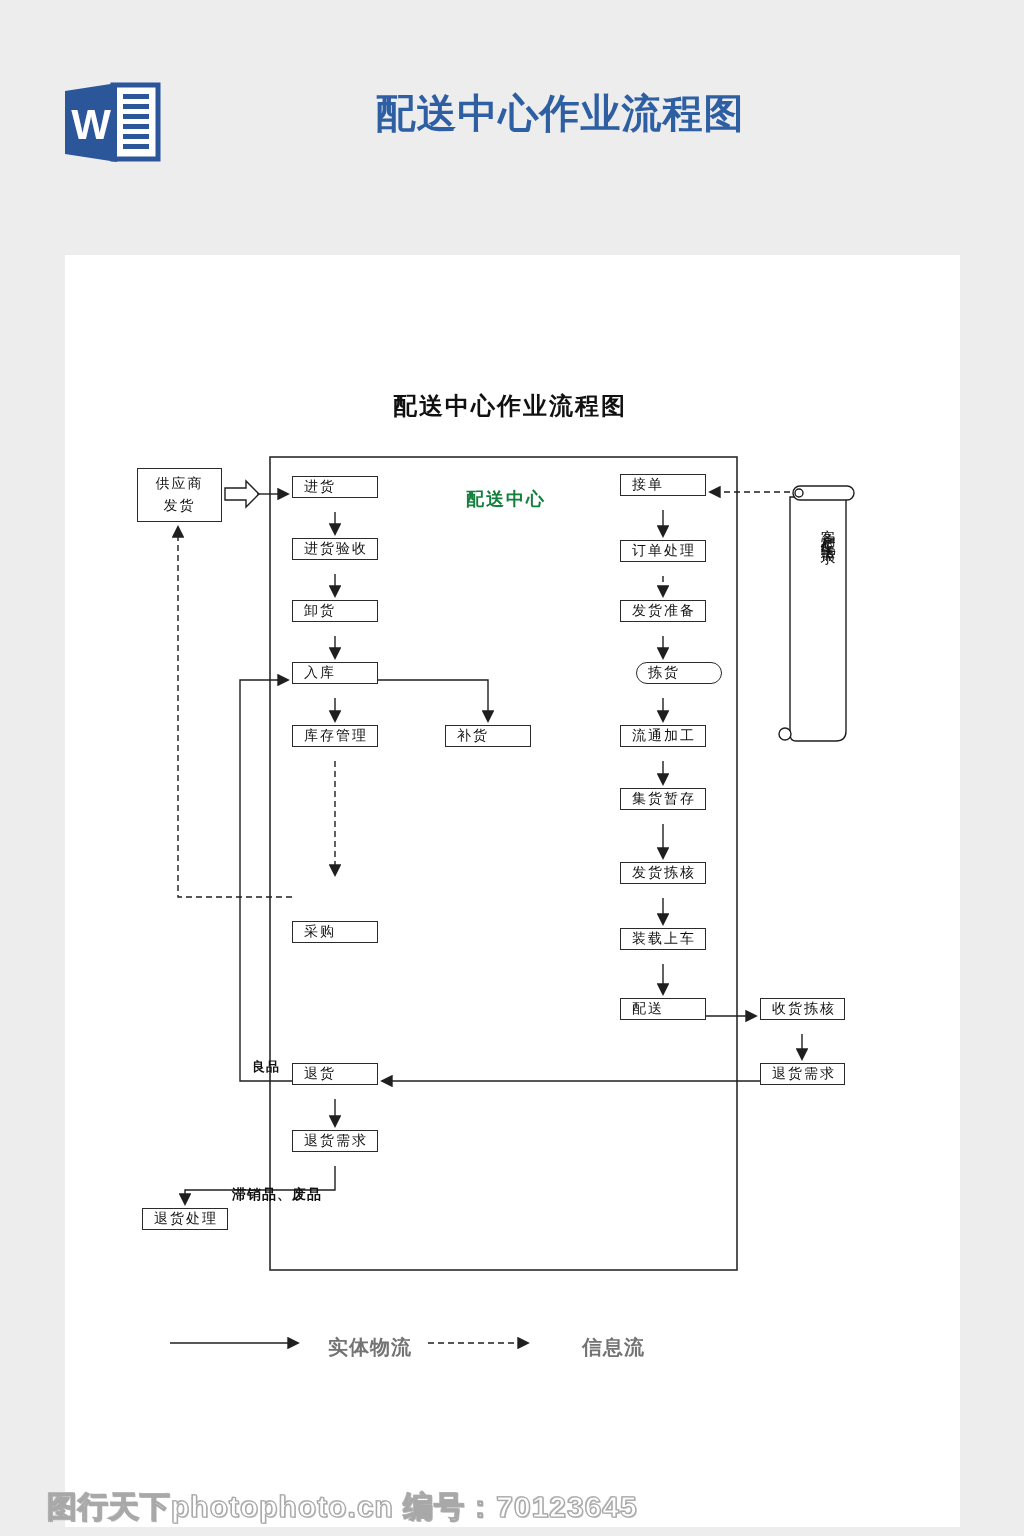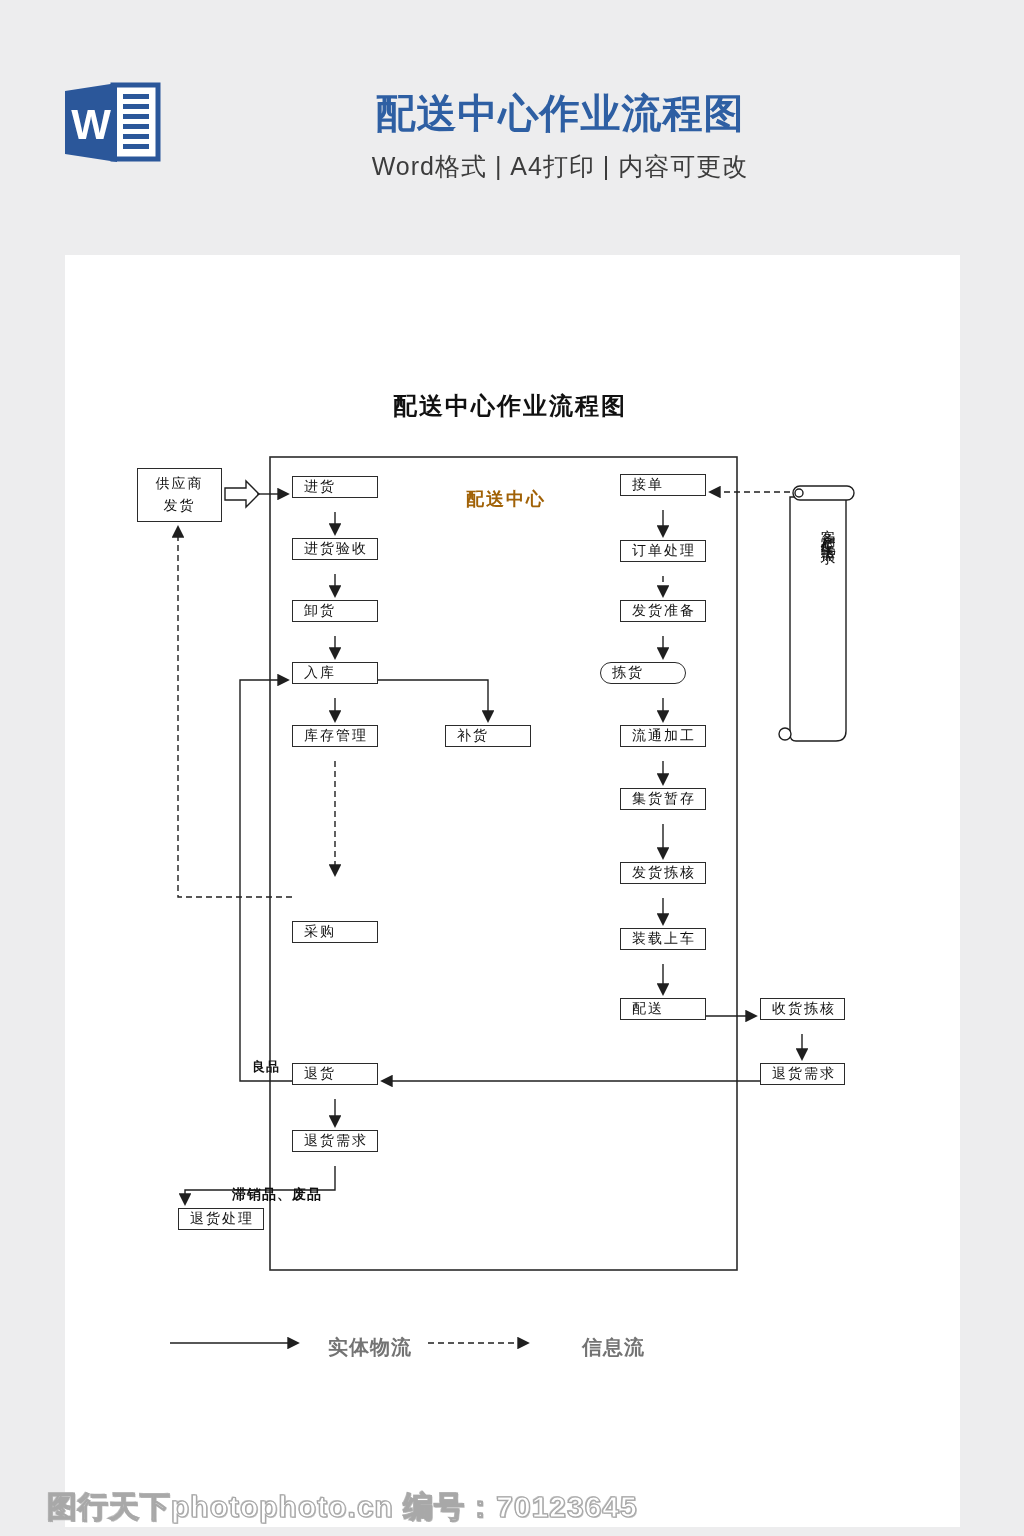--- a/index.html
+++ b/index.html
@@ -14,21 +14,21 @@
 
   
   .page{position:absolute;left:65px;top:255px;width:895px;height:1272px;background:#ffffff;}
 
   
   .fc{position:absolute;left:0;top:0;width:1024px;height:1536px;}
   svg.wires{position:absolute;left:0;top:0;}
   .fc-title{position:absolute;left:280px;top:390px;width:460px;text-align:center;
     font-family:"Liberation Serif","DejaVu Serif",serif;font-size:24px;font-weight:700;color:#111;letter-spacing:2px;}
   .dc-label{position:absolute;left:436px;top:487px;width:140px;text-align:center;
-    font-family:"Liberation Serif","DejaVu Serif",serif;font-size:18px;font-weight:700;color:#a16207;letter-spacing:2px;}
+    font-family:"Liberation Serif","DejaVu Serif",serif;font-size:18px;font-weight:700;color:#15803d;letter-spacing:2px;}
   .node{position:absolute;width:86px;height:22px;background:#fff;border:1.4px solid #2b2b2b;
     box-sizing:border-box;display:flex;align-items:center;padding-left:11px;
     font-family:"Liberation Serif","DejaVu Serif",serif;font-size:14px;color:#111;letter-spacing:2px;}
   .node.center{justify-content:center;padding-left:0;text-align:left;}
   .supplier{left:137px;top:468px;width:85px;height:54px;flex-direction:column;justify-content:center;line-height:22px;}
   .edge-label{position:absolute;font-family:"Liberation Serif","DejaVu Serif",serif;
     font-weight:700;color:#111;letter-spacing:1px;}
   .scroll-text{position:absolute;left:807px;top:517px;width:30px;height:180px;
     writing-mode:vertical-rl;text-orientation:upright;
     font-family:"Liberation Serif","DejaVu Serif",serif;font-size:15px;color:#111;letter-spacing:3px;}
@@ -55,21 +55,20 @@
         <rect x="60" y="42" width="26" height="5"></rect>
         <rect x="60" y="52" width="26" height="5"></rect>
         <rect x="60" y="62" width="26" height="5"></rect>
       </g>
       <polygon points="2,9 54,1 54,80 2,72" fill="#2b579a"></polygon>
       <text x="28" y="57" text-anchor="middle" font-size="42" font-weight="700" fill="#ffffff" font-family="Liberation Sans, sans-serif">W</text>
     </svg>
   </div>
   <div class="hdr-text">
     <div class="hdr-title">配送中心作业流程图</div>
-    <div class="hdr-sub">Word格式 | A4打印 | 内容可更改</div>
   </div>
 
   <div class="page"></div>
 
   <svg class="wires" width="1024" height="1536" viewBox="0 0 1024 1536">
     <defs>
       <marker id="ah" viewBox="0 0 10 10" refX="8.5" refY="5" markerWidth="9" markerHeight="9" orient="auto-start-reverse">
         <path d="M0,0 L10,5 L0,10 z" fill="#1f1f1f"></path>
       </marker>
     </defs>
@@ -126,26 +125,26 @@
 
     <div class="node" style="left:292px;top:476px;">进货</div>
     <div class="node" style="left:292px;top:538px;">进货验收</div>
     <div class="node" style="left:292px;top:600px;">卸货</div>
     <div class="node" style="left:292px;top:662px;">入库</div>
     <div class="node" style="left:292px;top:725px;">库存管理</div>
     <div class="node" style="left:445px;top:725px;">补货</div>
     <div class="node" style="left:292px;top:921px;">采购</div>
     <div class="node" style="left:292px;top:1063px;">退货</div>
     <div class="node" style="left:292px;top:1130px;">退货需求</div>
-    <div class="node" style="left:142px;top:1208px;margin-left:36px;">退货处理</div>
+    <div class="node" style="left:142px;top:1208px;">退货处理</div>
 
     <div class="node" style="left:620px;top:474px;">接单</div>
     <div class="node" style="left:620px;top:540px;">订单处理</div>
     <div class="node" style="left:620px;top:600px;">发货准备</div>
-    <div class="node" style="left:600px;top:662px;border-radius:18px;">拣货</div>
+    <div class="node" style="left:636px;top:662px;border-radius:18px;">拣货</div>
     <div class="node" style="left:620px;top:725px;">流通加工</div>
     <div class="node" style="left:620px;top:788px;">集货暂存</div>
     <div class="node" style="left:620px;top:862px;">发货拣核</div>
     <div class="node" style="left:620px;top:928px;">装载上车</div>
     <div class="node" style="left:620px;top:998px;">配送</div>
     <div class="node" style="left:760px;top:998px;width:85px;">收货拣核</div>
     <div class="node" style="left:760px;top:1063px;width:85px;">退货需求</div>
 
     <div class="edge-label" style="left:252px;top:1058px;font-size:13px;">良品</div>
     <div class="edge-label" style="left:232px;top:1186px;font-size:14px;">滞销品、废品</div>

